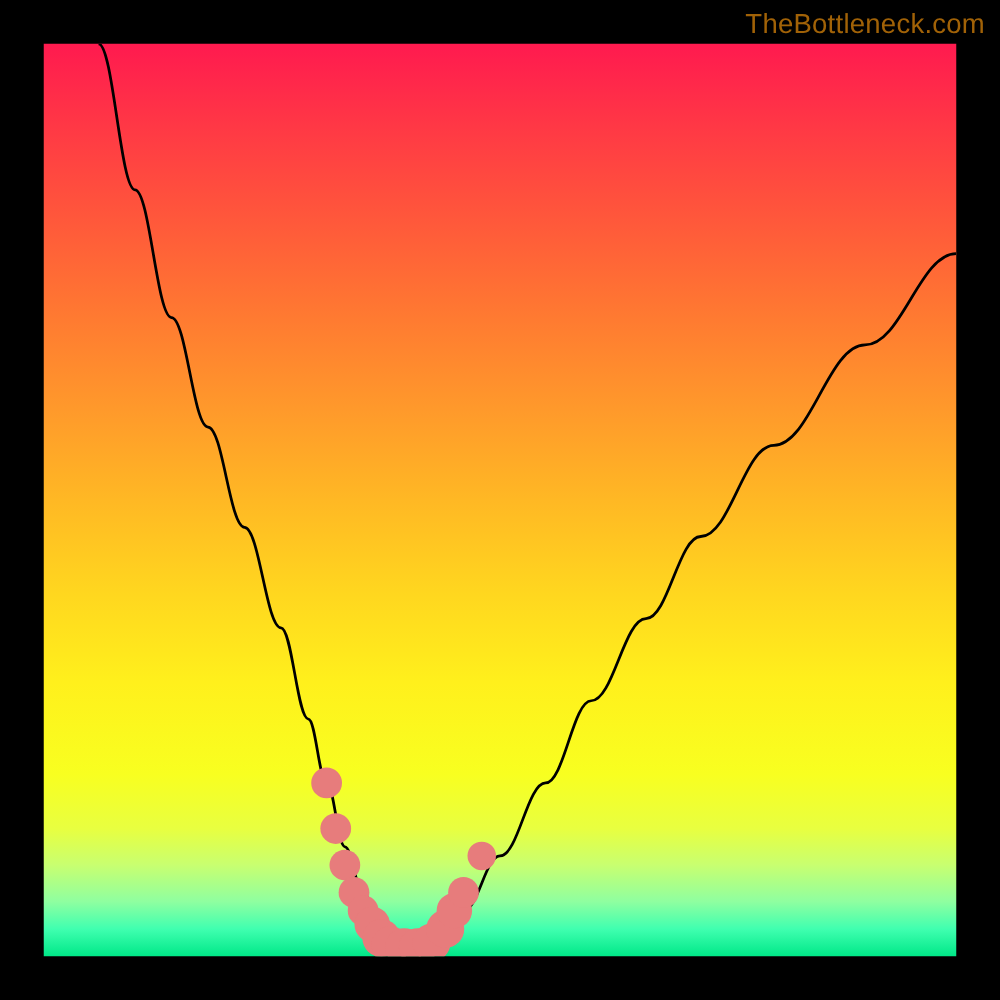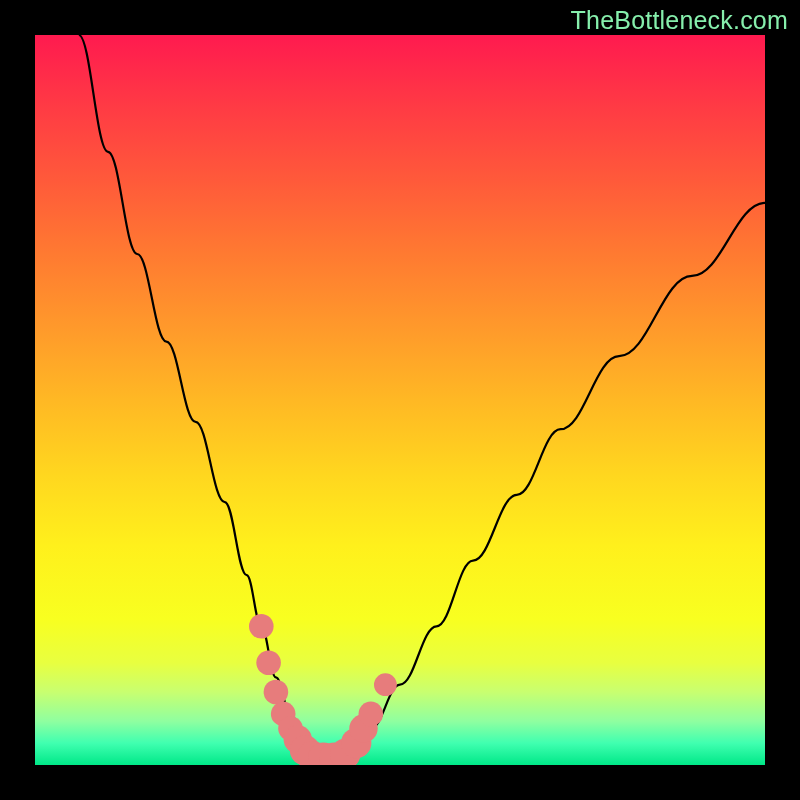--- a/index.html
+++ b/index.html
@@ -37,22 +37,22 @@
       #c8ff70 90%,
       #8fffa0 94%,
       #40ffb0 97%,
       #00e888 100%
     );
   }
   .watermark {
     position: absolute;
     top: 6px;
     right: 12px;
-    color: #86efac;
-    font-size: 25px;
+    color: #a16207;
+    font-size: 22px;
     font-weight: 500;
     letter-spacing: 0.2px;
     user-select: none;
   }
   svg.curves {
     position: absolute;
     left: 35px;
     top: 35px;
     width: 730px;
     height: 730px;

